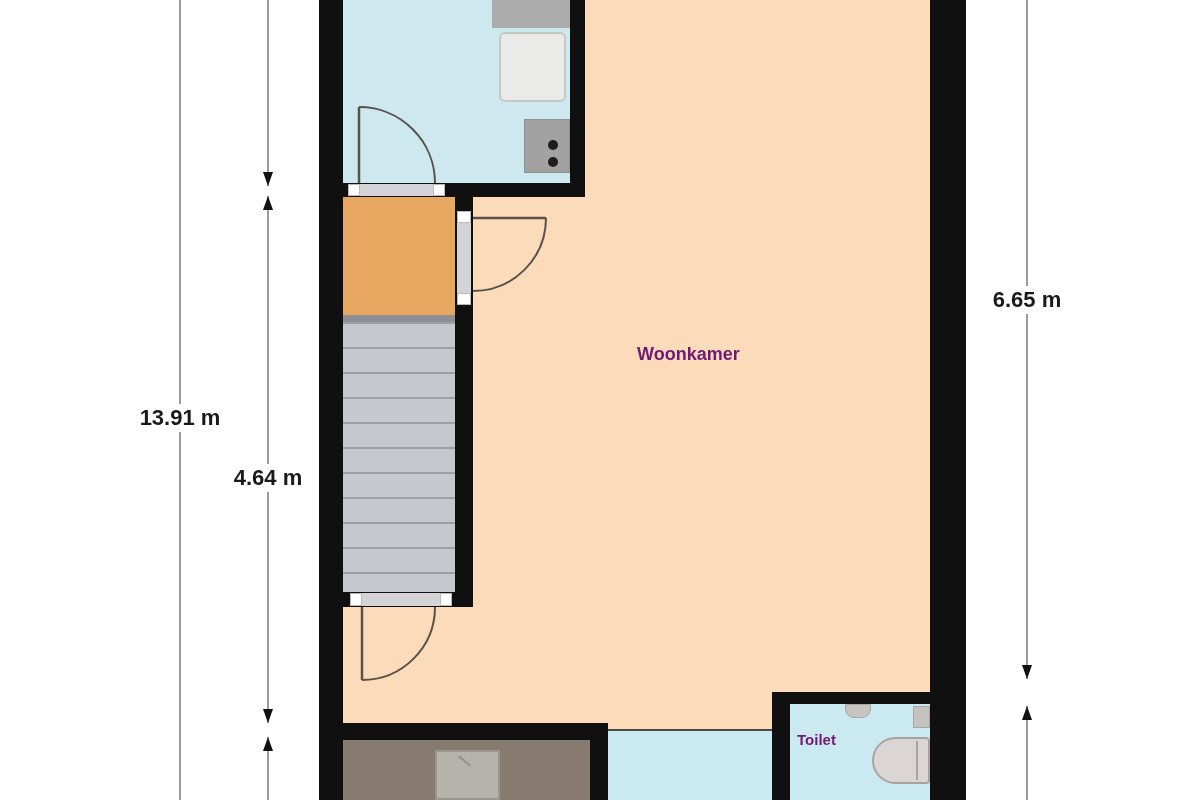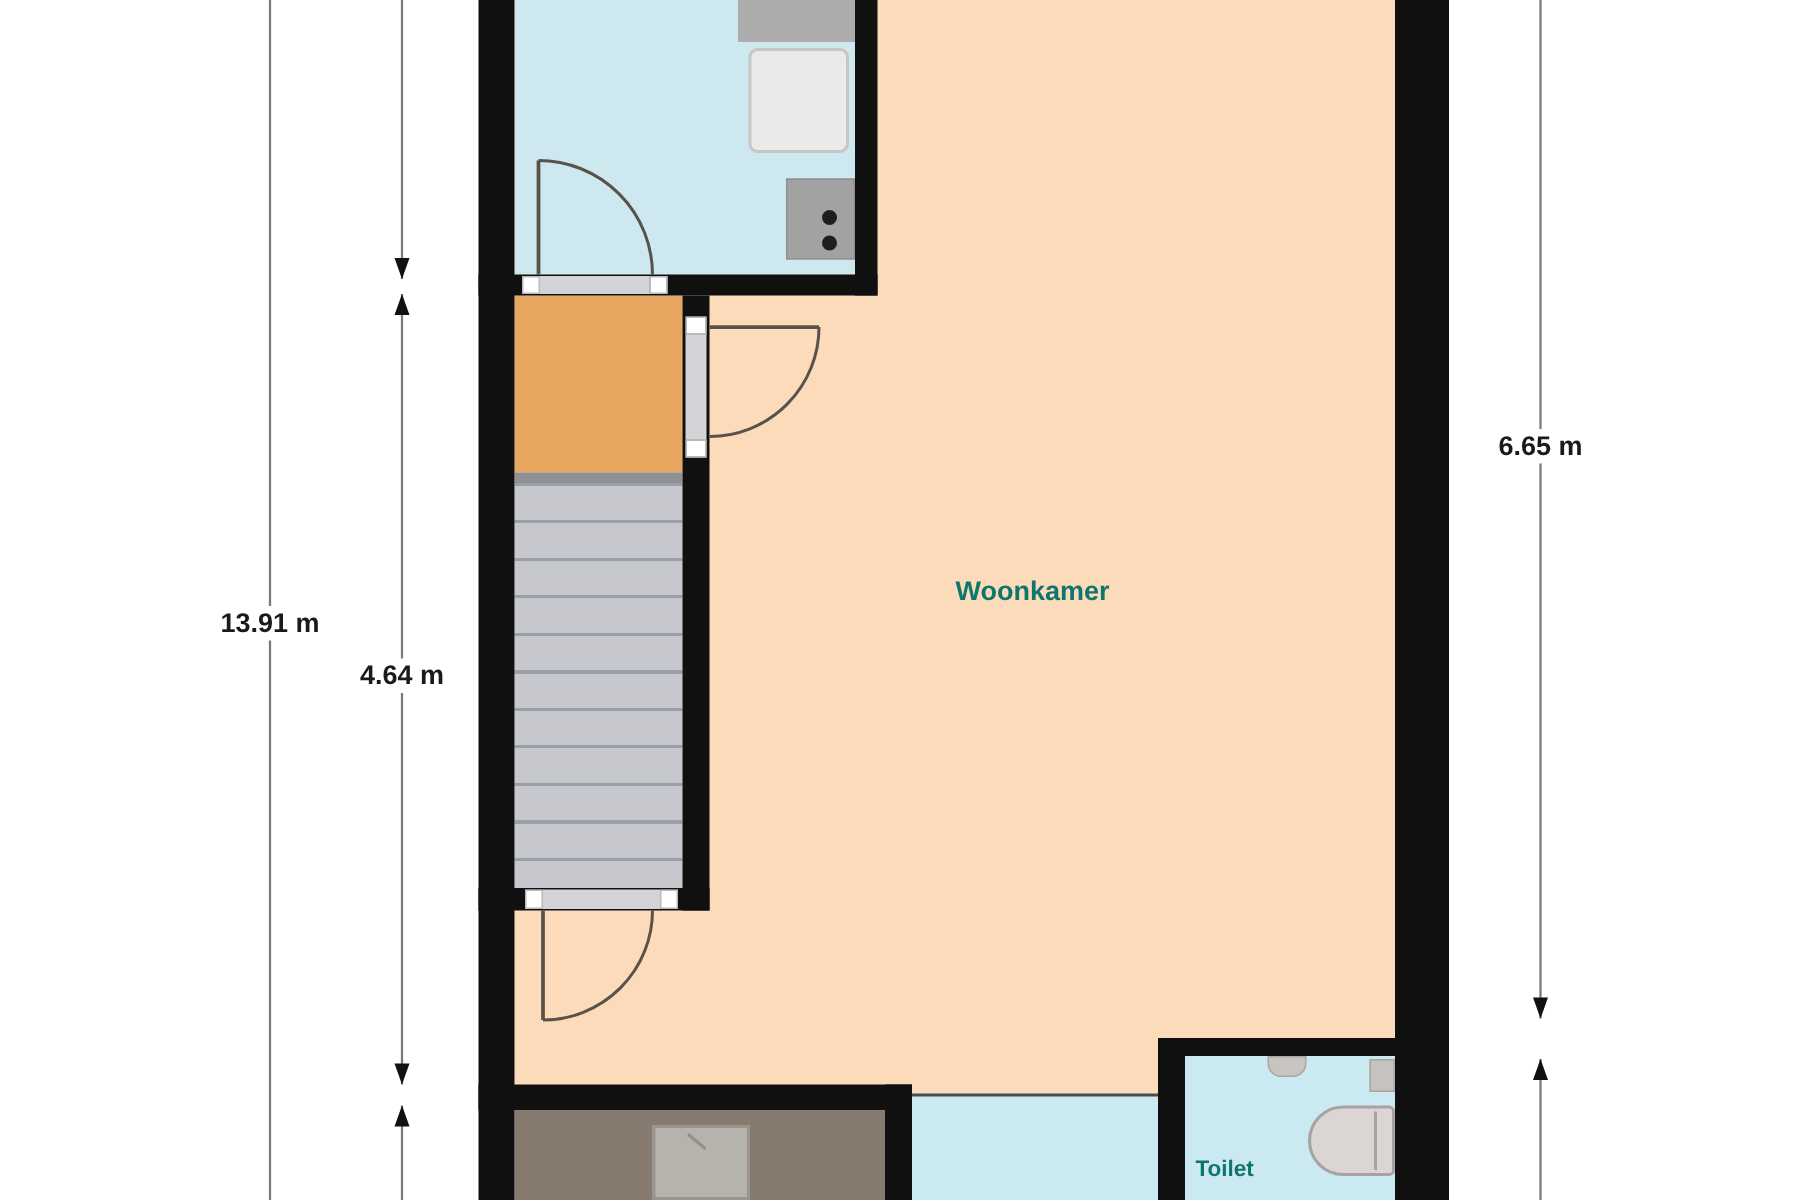--- a/index.html
+++ b/index.html
@@ -12,22 +12,22 @@
   body{font-family:"Liberation Sans", sans-serif; background:var(--background);}
   #canvas{position:relative;width:1200px;height:800px;overflow:hidden;background:var(--background);}
   .abs{position:absolute;}
   .room{position:absolute;z-index:1;}
   .fixture{position:absolute;z-index:2;}
   .wall{position:absolute;background:var(--wall);z-index:3;}
   .opening{position:absolute;background:#D4D4D8;z-index:4;}
   .hinge{position:absolute;background:#FFFFFF;z-index:4;box-shadow:0 0 0 1px #B9B9BD inset;}
   #linework{position:absolute;left:0;top:0;z-index:5;pointer-events:none;}
   .label{position:absolute;z-index:6;font-weight:bold;color:var(--text);white-space:nowrap;}
-  .dim-label{background:var(--background);padding:1px 5px;font-size:18px;transform:translateX(-50%);}
-  .room-label{font-size:18px;color:#0f766e;margin-top:40px;}
+  .dim-label{background:var(--background);padding:1px 5px;font-size:22px;transform:translateX(-50%);}
+  .room-label{font-size:18px;color:#701a75;}
   #toilet-label{font-size:15px;transform:none;}
   #staircase{
     background:
       repeating-linear-gradient(to bottom, var(--stairs-tread) 0 2px, var(--stairs-base) 2px 25px);
     border-top:7px solid #8E9095;
     box-sizing:border-box;
   }
   .burner{position:absolute;width:10px;height:10px;border-radius:50%;background:#1E1E1E;}
 </style>
 </head>
@@ -102,16 +102,16 @@
 
     <path d="M1027,0 L1027,679 M1027,706 L1027,800" stroke="var(--dimension-line)" stroke-width="1.5" fill="none"></path>
     <path d="M1027,679 L1022,665 L1032,665 Z" fill="#111"></path>
     <path d="M1027,706 L1022,720 L1032,720 Z" fill="#111"></path>
   </svg>
 
   <div class="label room-label" style="left:637px;top:344px;">Woonkamer</div>
   <div class="label room-label" id="toilet-label" style="left:797px;top:731px;">Toilet</div>
 
   <div class="label dim-label" style="left:180px;top:404px;">13.91 m</div>
-  <div class="label dim-label" style="left:268px;top:439px;">4.64 m</div>
+  <div class="label dim-label" style="left:268px;top:464px;">4.64 m</div>
   <div class="label dim-label" style="left:1027px;top:286px;">6.65 m</div>
 
 </div>
 
 </body></html>

